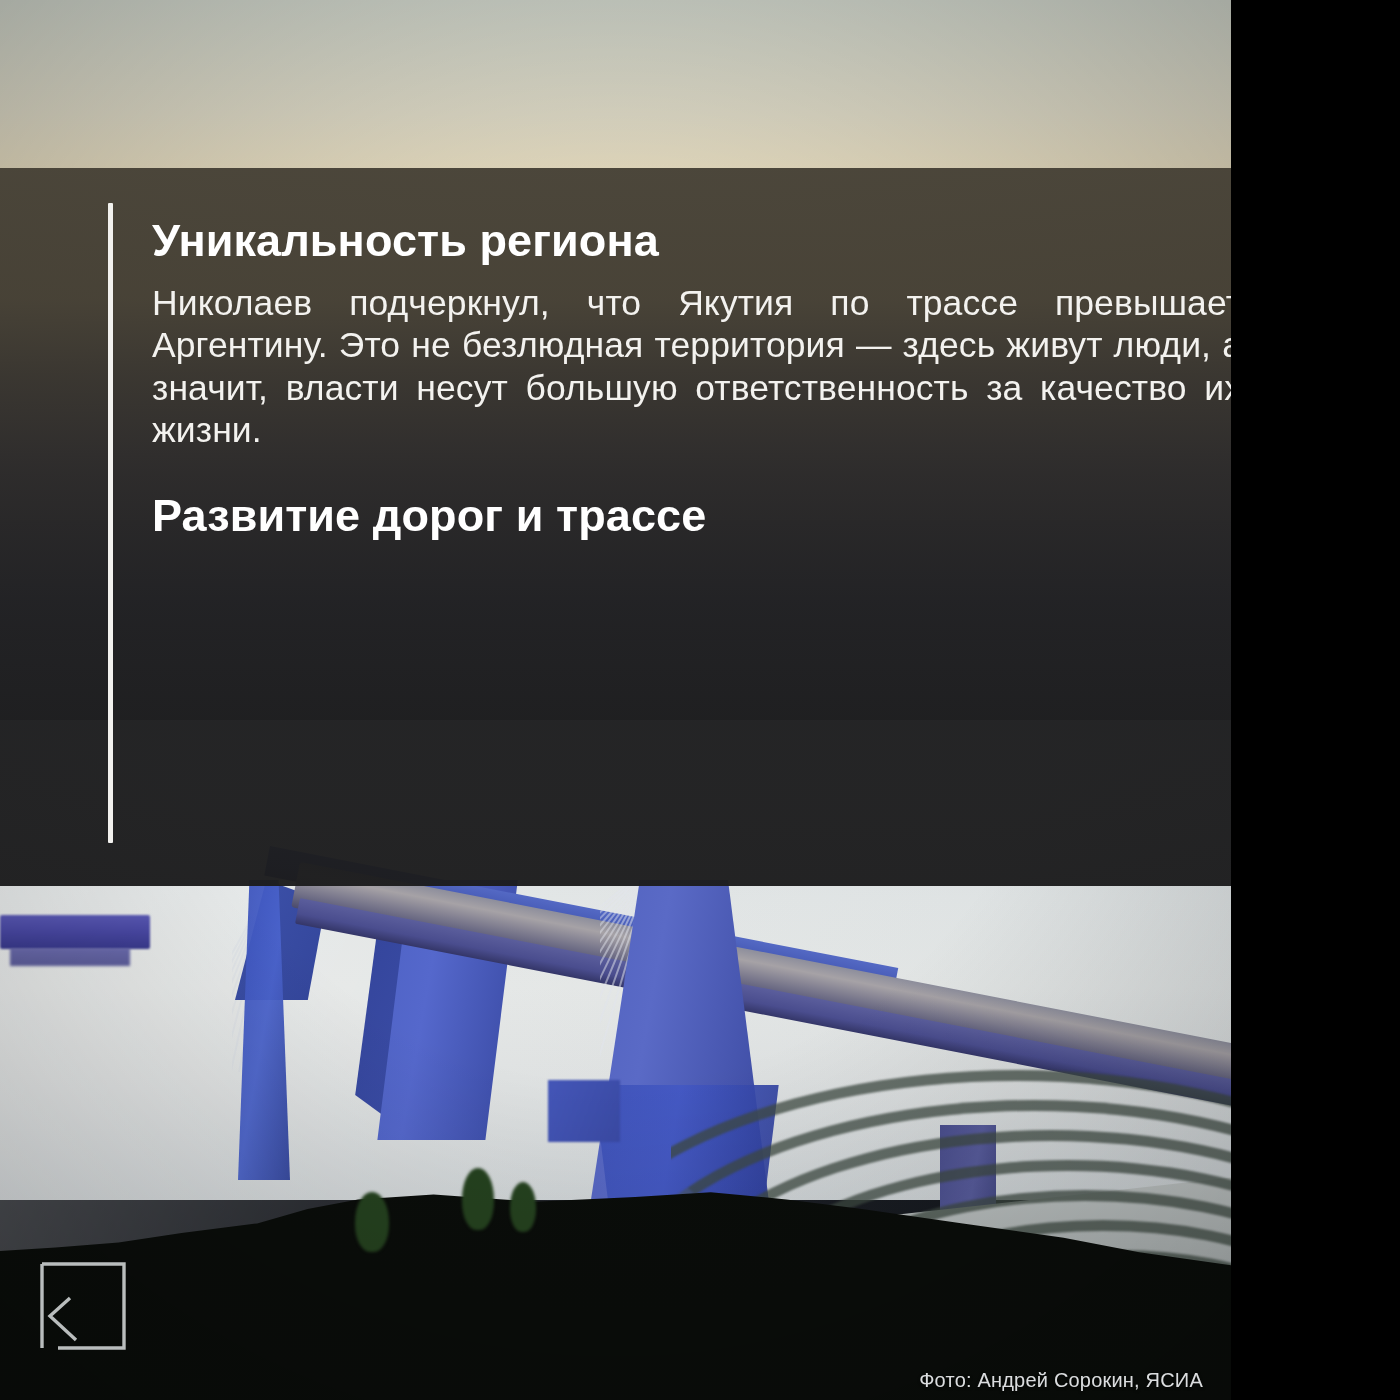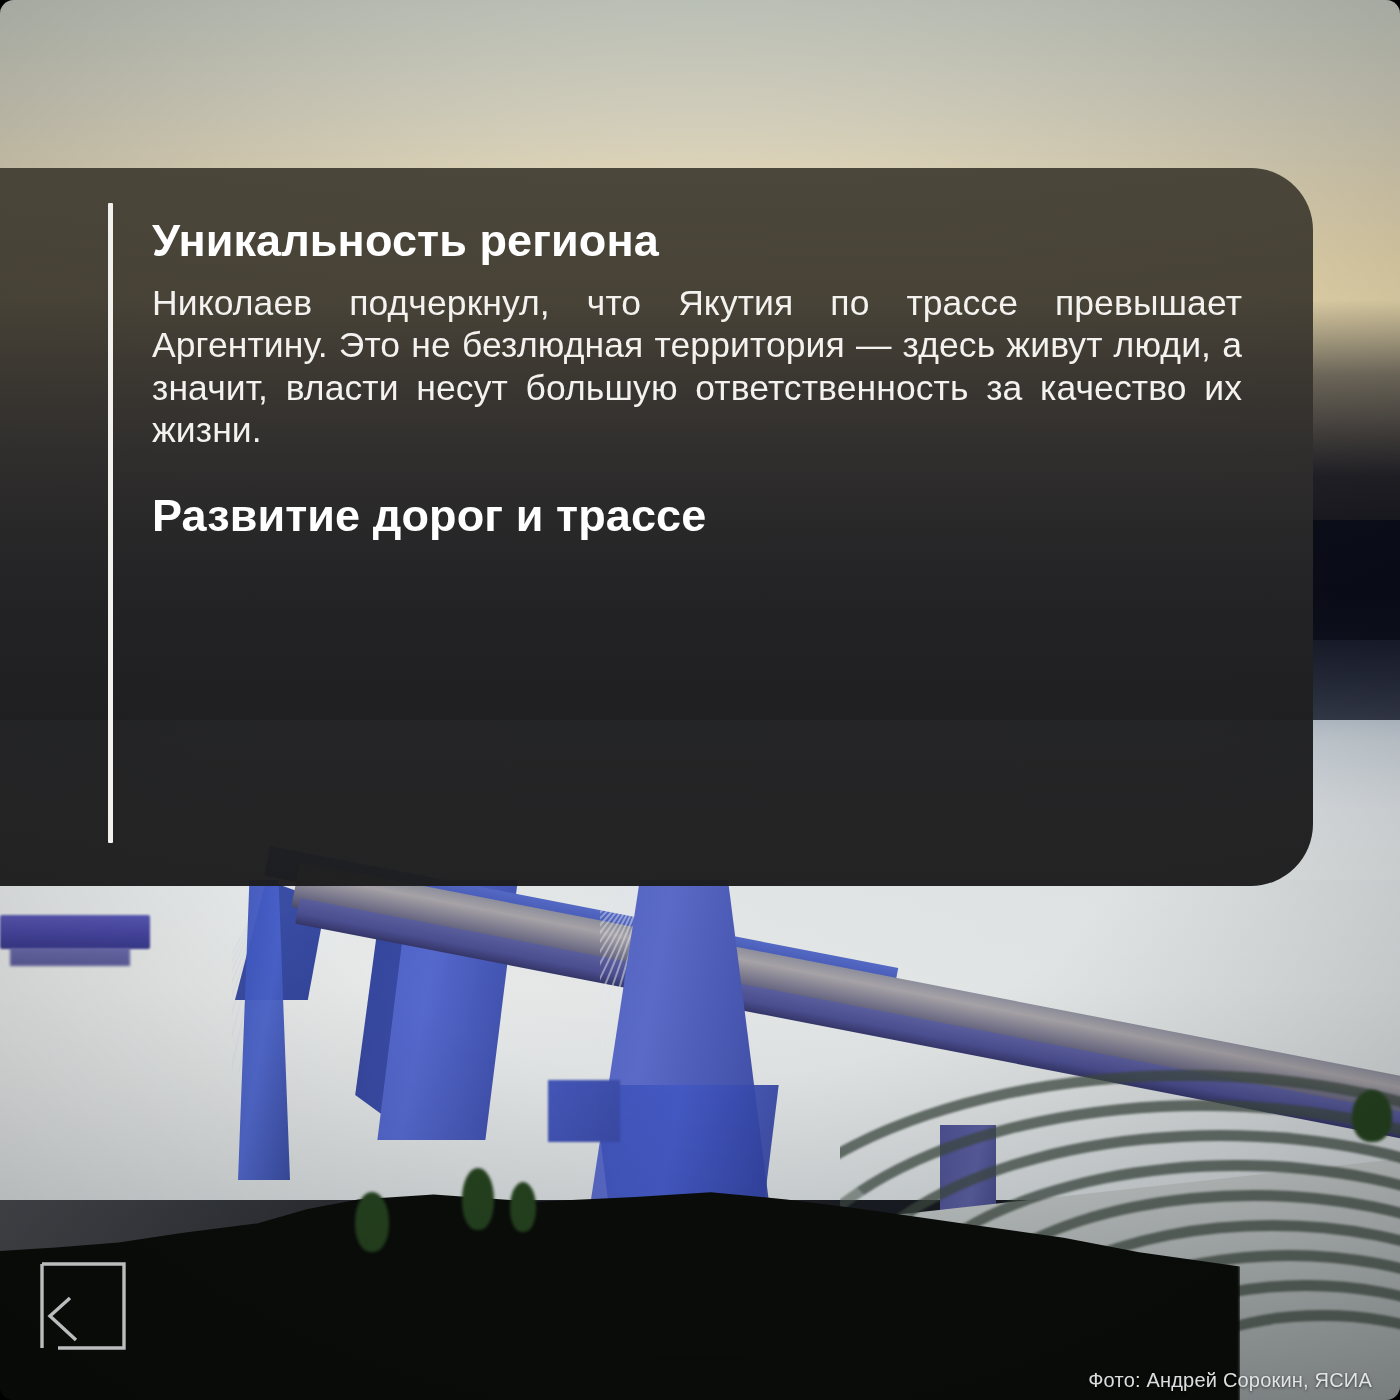--- a/index.html
+++ b/index.html
@@ -7,25 +7,24 @@
     margin: 0;
     padding: 0;
     background: #000;
   }
   body {
     font-family: "Liberation Sans", "DejaVu Sans", sans-serif;
   }
 
   .card-wrap {
     position: relative;
-    width: 1400px;
+    width: 1231px;
     height: 1400px;
     overflow: hidden;
     background: #0d1016;
-    border-radius: 14px;
   }
 
   
   .photo {
     position: absolute;
     inset: 0;
     overflow: hidden;
   }
 
   

